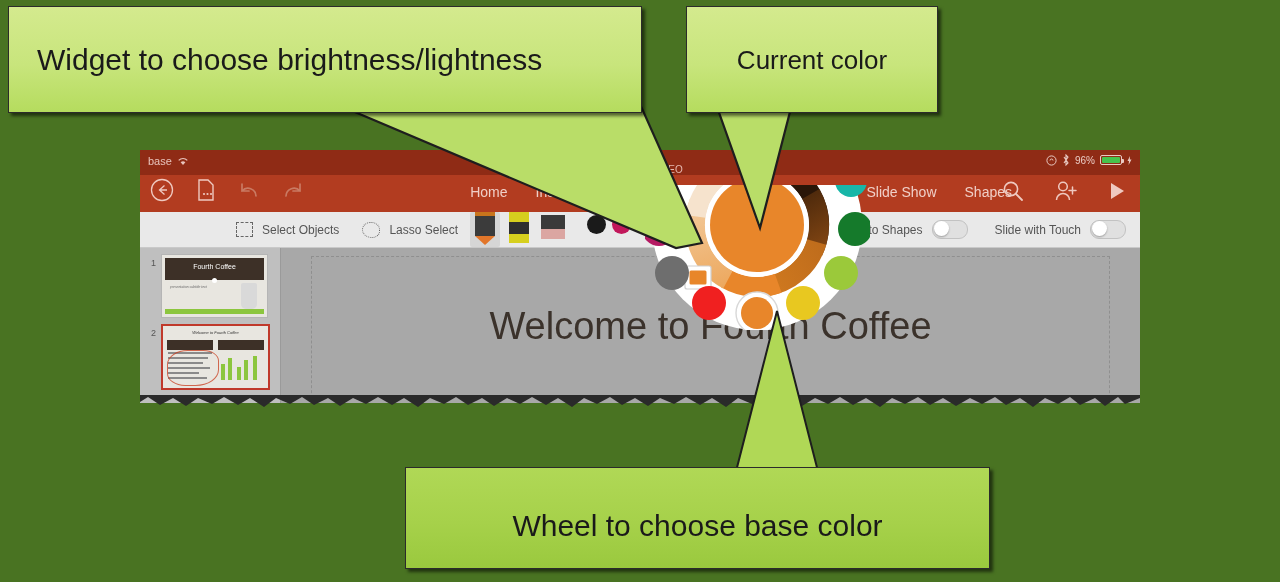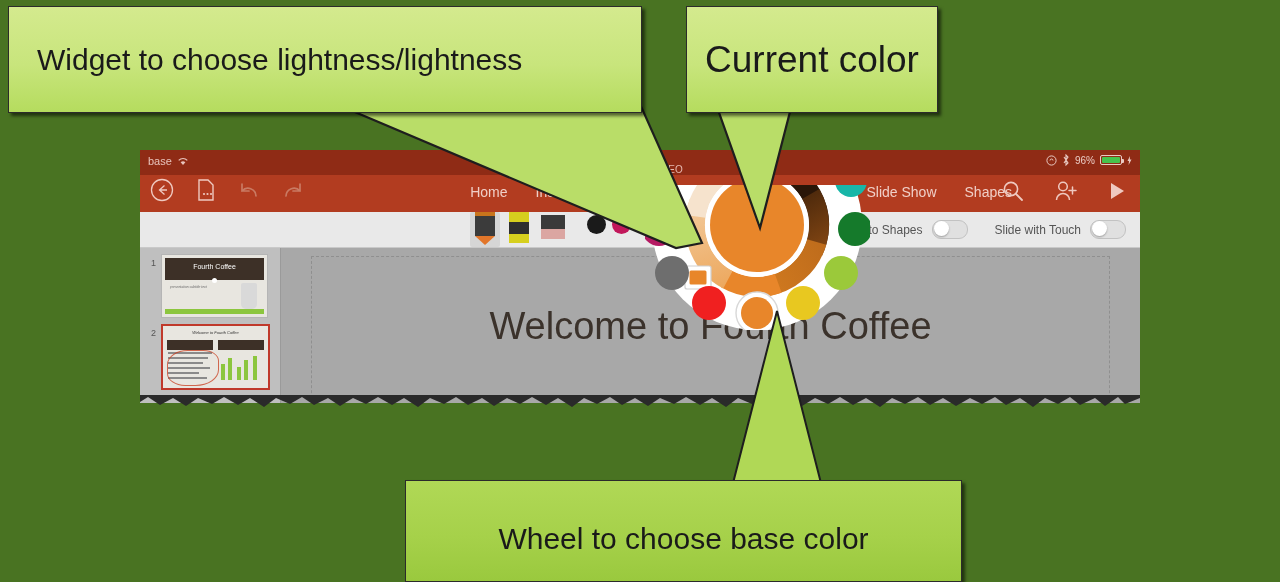--- a/index.html
+++ b/index.html
@@ -118,24 +118,24 @@
           box-shadow:3px 3px 3px rgba(0,0,0,.55);}
   .co-text{position:absolute;left:0;right:0;top:50%;transform:translateY(-50%);
            text-align:center;}
 
   #co1 .co-box{left:8px;top:6px;width:632px;height:105px;
       background:linear-gradient(180deg,#d4ea8e 0%,#c8e57c 55%,#b5dc5e 100%);}
   #co1 .co-text{left:28px;right:28px;font-size:30px;text-align:left;}
 
   #co2 .co-box{left:0px;top:6px;width:250px;height:105px;
       background:linear-gradient(180deg,#d4ea8e 0%,#c8e57c 55%,#b5dc5e 100%);}
-  #co2 .co-text{font-size:37px;}
-
-  #co3 .co-box{left:0;top:16px;width:555px;height:100px;
-      background:linear-gradient(180deg,#b0d856 0%,#a6d14a 55%,#9ac93e 100%);}
+  #co2 .co-text{font-size:26px;}
+
+  #co3 .co-box{left:0;top:3px;width:555px;height:100px;
+      background:linear-gradient(180deg,#b0d856 0%,#a6d14a 55%,#9ac93e 100%);padding-left:28px;}
   #co3 .co-text{font-size:30px;top:calc(50% + 8px);}
 
   .tails{position:absolute;left:0;top:0;width:1280px;height:582px;
          pointer-events:none;}
 </style>
 </head>
 <body>
 
 <div id="root">
 
@@ -211,20 +211,27 @@
           <path d="M2.5 20 a6.5 6.5 0 0 1 13 0" fill="none" stroke="#efc9c0" stroke-width="1.5"></path>
           <path d="M18.5 7 V14 M15 10.5 H22" stroke="#efc9c0" stroke-width="1.5" stroke-linecap="round"></path>
         </svg>
         <svg width="18" height="20" viewBox="0 0 18 20">
           <path d="M3 2 L16 10 L3 18 Z" fill="#efc9c0"></path>
         </svg>
       </div>
     </div>
 
     <div class="ribbon">
+      <div class="rb-group sel-obj">
+        <span class="sq-icon"></span>
+        <span>Select Objects</span>
+        <span class="lasso-icon" style="margin-left:14px"></span>
+        <span>Lasso Select</span>
+        <span class="divider" style="margin-left:12px"></span>
+      </div>
       <div class="rb-group rb-right">
         <span>Convert to Shapes</span>
         <span class="toggle">
             <i></i>
           </span>
         <span style="margin-left:18px">Slide with Touch</span>
         <span class="toggle">
             <i></i>
           </span>
       </div>
@@ -378,21 +385,21 @@
 
     <path d="M336 104 L640 104 L702 243 L676 248 Z" fill="#b9dd68" stroke="#1e1e1e" stroke-width="2.2"></path>
 
     <path d="M716 104 L792 104 L760 228 Z" fill="#b9dd68" stroke="#1e1e1e" stroke-width="2.2"></path>
 
     <path d="M731 491 L777 311 L823 491 Z" fill="#b0d856" stroke="#1e1e1e" stroke-width="2"></path>
   </svg>
 
   <div class="callout" id="co1">
     <div class="co-box">
-      <div class="co-text">Widget to choose lightness/lightness</div>
+      <div class="co-text">Widget to choose brightness/lightness</div>
     </div>
   </div>
 
   <div class="callout" id="co2" style="left:686px;top:0">
     <div class="co-box">
       <div class="co-text">Current color</div>
     </div>
   </div>
 
   <div class="callout" id="co3" style="left:405px;top:464px">

